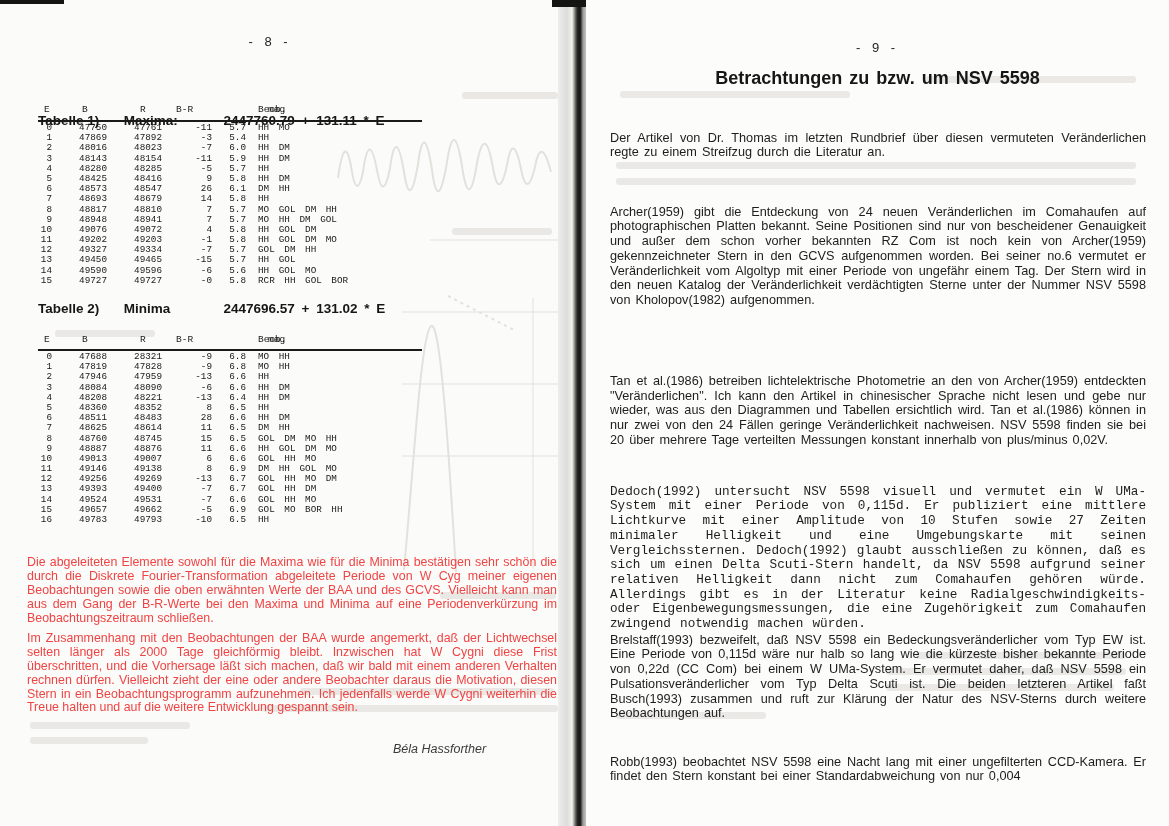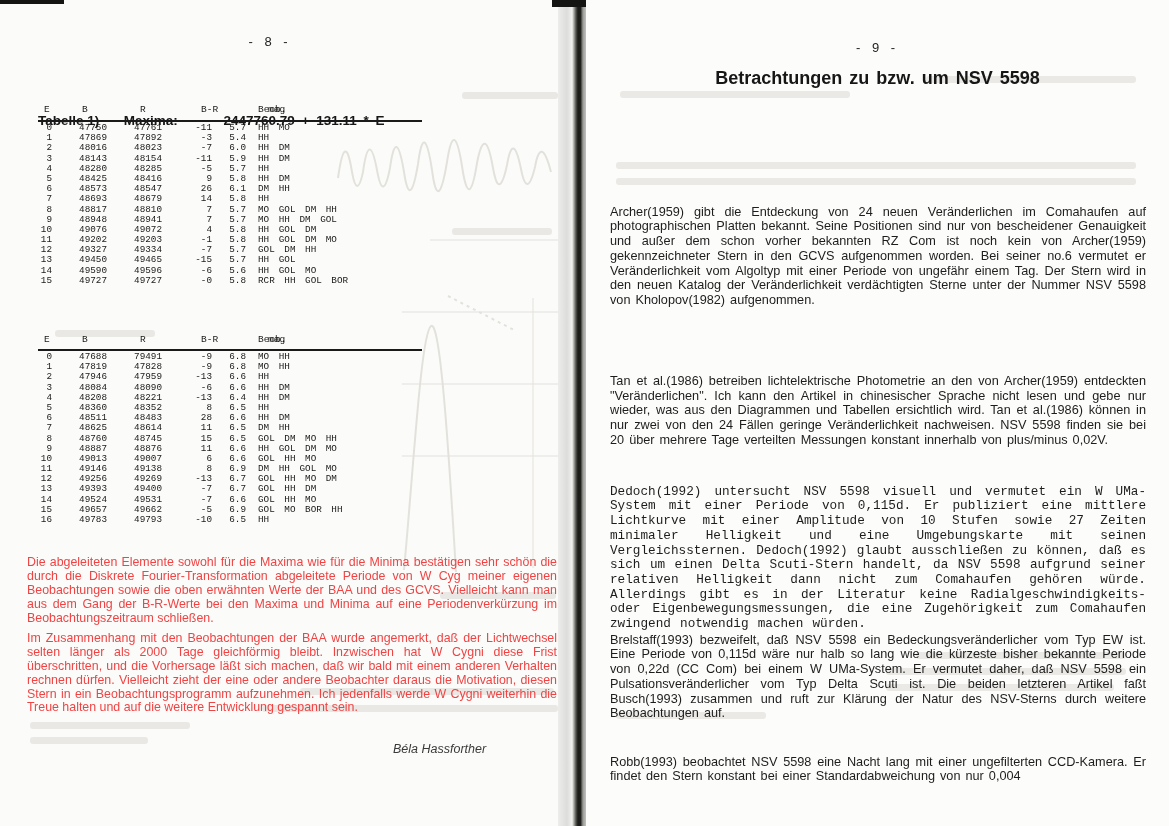--- a/index.html
+++ b/index.html
@@ -35,21 +35,21 @@
   .tbl-heading .h-kind{display:inline-block;width:96px;}
   .tbl-heading .h-formula{display:inline-block;word-spacing:3px;}
   .t1-heading{top:70px;margin-top:43px;}
   .t2-heading{top:301px;}
 
   .colheader{position:absolute;left:38px;width:400px;height:12px;
     font-family:"Liberation Mono",monospace;font-size:9.5px;color:#1a1a1a;}
   .colheader span{position:absolute;top:0;}
   .t1-colheader{top:104px;}
   .t2-colheader{top:334px;}
-  .ch-e{left:6px;}.ch-b{left:44px;}.ch-r{left:102px;}.ch-br{left:163px;font-family:Liberation Mono, monospace;}
+  .ch-e{left:6px;}.ch-b{left:44px;}.ch-r{left:102px;}.ch-br{left:138px;font-family:Liberation Mono, monospace;}
   .ch-mag{left:184px;margin-left:46px;}.ch-beob{left:220px;}
 
   .tbl-rule{position:absolute;left:38px;width:384px;height:2px;background:#1a1a1a;}
   .t1-rule{top:120px;}
   .t2-rule{top:349px;}
 
   .ttable{position:absolute;left:38px;width:420px;
     font-family:"Liberation Mono",monospace;font-size:9.3px;color:#1a1a1a;}
   .t1-rows{top:123px;}
   .t2-rows{top:352px;}
@@ -245,34 +245,39 @@
         <div class="trow">
           <span class="tc c0">15</span>
           <span class="tc c1">49727</span>
           <span class="tc c2">49727</span>
           <span class="tc c3">-0</span>
           <span class="tc c4">5.8</span>
           <span class="tc c5">RCR HH GOL BOR</span>
         </div>
       </div>
 
+    <div class="tbl-heading t2-heading">
+      <span class="h-label">Tabelle 2)</span>
+      <span class="h-kind">Minima</span>
+      <span class="h-formula">2447696.57 + 131.02 * E</span>
+    </div>
     <div class="colheader t2-colheader">
       <span class="ch-e">E</span>
       <span class="ch-b">B</span>
       <span class="ch-r">R</span>
       <span class="ch-br">B-R</span>
       <span class="ch-mag">mag</span>
       <span class="ch-beob">Beob.</span>
     </div>
     <div class="tbl-rule t2-rule"></div>
     <div class="ttable t2-rows">
         <div class="trow">
           <span class="tc c0">0</span>
           <span class="tc c1">47688</span>
-          <span class="tc c2">79491</span>
+          <span class="tc c2">28321</span>
           <span class="tc c3">-9</span>
           <span class="tc c4">6.8</span>
           <span class="tc c5">MO HH</span>
         </div>
         <div class="trow">
           <span class="tc c0">1</span>
           <span class="tc c1">47819</span>
           <span class="tc c2">47828</span>
           <span class="tc c3">-9</span>
           <span class="tc c4">6.8</span>
@@ -419,20 +424,21 @@
     <div class="ghost" style="top:178px;left:30px;width:520px;"></div>
     <div class="ghost" style="top:652px;left:330px;width:210px;"></div>
     <div class="ghost" style="top:668px;left:300px;width:240px;"></div>
     <div class="ghost" style="top:684px;left:300px;width:228px;"></div>
     <div class="ghost" style="top:712px;left:30px;width:150px;"></div>
 
     <div class="pageno pageno-right">-  9  -</div>
 
     <div class="rtitle">Betrachtungen zu bzw. um NSV 5598</div>
 
+    <p class="rpara rp1">Der Artikel von Dr. Thomas im letzten Rundbrief über diesen vermuteten Veränderlichen regte zu einem Streifzug durch die Literatur an.</p>
     <p class="rpara rp2">Archer(1959) gibt die Entdeckung von 24 neuen Veränderlichen im Comahaufen auf photographischen Platten bekannt. Seine Positionen sind nur von bescheidener Genauigkeit und außer dem schon vorher bekannten RZ Com ist noch kein von Archer(1959) gekennzeichneter Stern in den GCVS aufgenommen worden. Bei seiner no.6 vermutet er Veränderlichkeit vom Algoltyp mit einer Periode von ungefähr einem Tag. Der Stern wird in den neuen Katalog der Veränderlichkeit verdächtigten Sterne unter der Nummer NSV 5598 von Kholopov(1982) aufgenommen.</p>
     <p class="rpara rp3">Tan et al.(1986) betreiben lichtelektrische Photometrie an den von Archer(1959) entdeckten "Veränderlichen". Ich kann den Artikel in chinesischer Sprache nicht lesen und gebe nur wieder, was aus den Diagrammen und Tabellen ersichtlich wird. Tan et al.(1986) können in nur zwei von den 24 Fällen geringe Veränderlichkeit nachweisen. NSV 5598 finden sie bei 20 über mehrere Tage verteilten Messungen konstant innerhalb von plus/minus 0,02V.</p>
     <p class="rpara rp4">Dedoch(1992) untersucht NSV 5598 visuell und vermutet ein W UMa-System mit einer Periode von 0,115d. Er publiziert eine mittlere Lichtkurve mit einer Amplitude von 10 Stufen sowie 27 Zeiten minimaler Helligkeit und eine Umgebungskarte mit seinen Vergleichssternen. Dedoch(1992) glaubt ausschließen zu können, daß es sich um einen Delta Scuti-Stern handelt, da NSV 5598 aufgrund seiner relativen Helligkeit dann nicht zum Comahaufen gehören würde. Allerdings gibt es in der Literatur keine Radialgeschwindigkeits- oder Eigenbewegungsmessungen, die eine Zugehörigkeit zum Comahaufen zwingend notwendig machen würden.</p>
     <p class="rpara rp5">Brelstaff(1993) bezweifelt, daß NSV 5598 ein Bedeckungsveränderlicher vom Typ EW ist. Eine Periode von 0,115d wäre nur halb so lang wie die kürzeste bisher bekannte Periode von 0,22d (CC Com) bei einem W UMa-System. Er vermutet daher, daß NSV 5598 ein Pulsationsveränderlicher vom Typ Delta Scuti ist. Die beiden letzteren Artikel faßt Busch(1993) zusammen und ruft zur Klärung der Natur des NSV-Sterns durch weitere Beobachtungen auf.</p>
     <p class="rpara rp6">Robb(1993) beobachtet NSV 5598 eine Nacht lang mit einer ungefilterten CCD-Kamera. Er findet den Stern konstant bei einer Standardabweichung von nur 0,004</p>
   </div>
 
 </div>
 
 </body></html>

